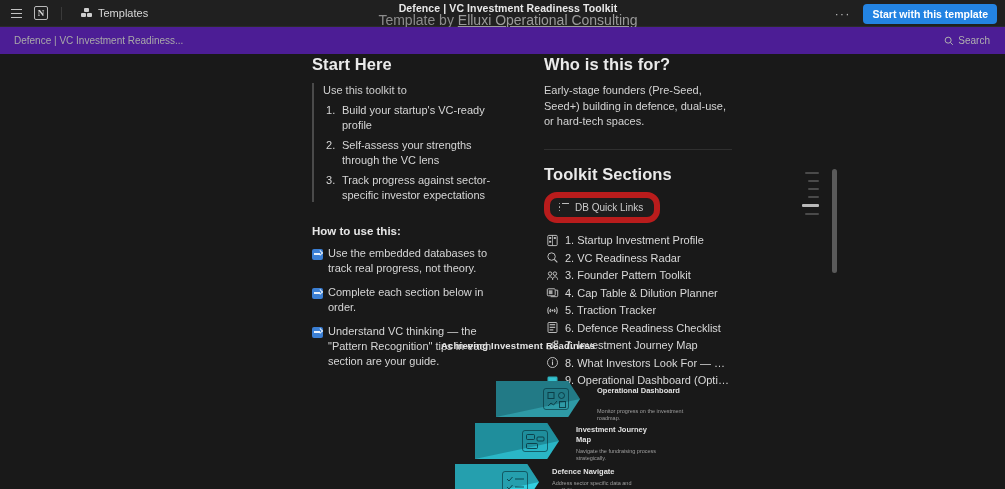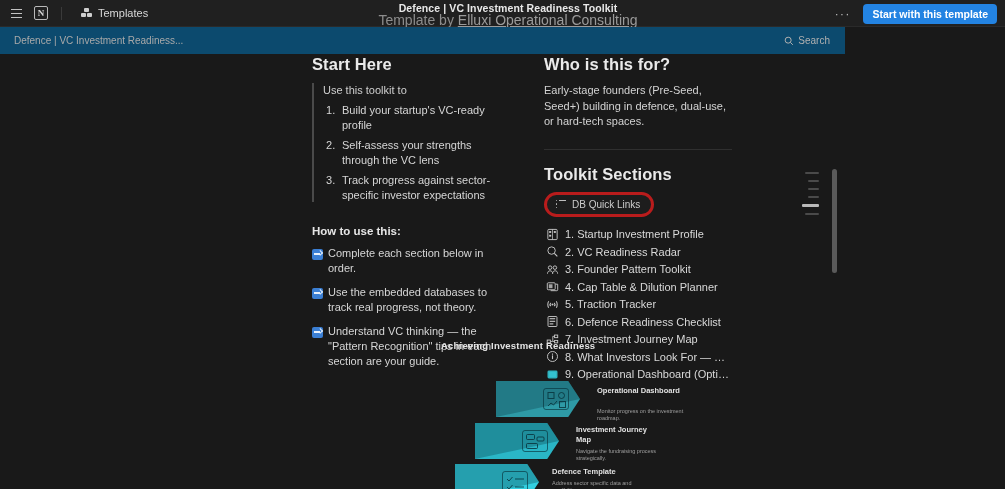--- a/index.html
+++ b/index.html
@@ -52,22 +52,22 @@
   .tb-right { position:absolute; right:8px; top:0; height:27px; display:flex; align-items:center; gap:9px; }
   .dots { color:#b5b5b5; font-size:13px; letter-spacing:1px; line-height:10px; cursor:pointer;
           padding:2px 4px; border-radius:3px;}
   .btn-primary {
     background:#2383e2; color:#fff; font-size:10.5px; font-weight:bold;
     padding:4px 9px; border-radius:4px; border:none; cursor:pointer; white-space:nowrap;
   }
 
   
   .crumbbar {
-    position:absolute; left:0; top:27px; width:845px; height:27px;
-    display:flex; align-items:center; padding:0 10px; background:#0c4a6e;
+    position:absolute; left:0; top:27px; width:1005px; height:27px;
+    display:flex; align-items:center; padding:0 10px; background:#4c1d95;
   }
   .crumb { font-size:10px; color:#a9a9a9; cursor:pointer; padding:2px 4px; border-radius:3px;}
   .searchbtn {
     position:absolute; right:10px; top:6px; display:flex; align-items:center; gap:4px;
     font-size:10px; color:#b0b0b0; cursor:pointer; padding:2px 5px; border-radius:4px;
   }
 
   
   .page { position:absolute; left:0; top:54px; width:839px; height:435px; overflow:hidden; }
 
@@ -108,21 +108,21 @@
   .arrow-emoji::before {
     content:""; position:absolute; left:5.6px; top:2.4px; width:3.4px; height:3.4px;
     border-top:1.6px solid #e9f1fb; border-right:1.6px solid #e9f1fb;
     transform:rotate(45deg);
   }
 
   .rule { height:1px; background:#2f2f2f; margin:19px 0 14px 0; }
 
   .pill {
     display:inline-flex; align-items:center; gap:6px;
-    border:3px solid #b91c1c; border-radius:13px;
+    border:6px solid #b91c1c; border-radius:13px;
     padding:4px 11px 4px 9px; font-size:10px; color:#cccccc; cursor:pointer;
     background:#1d1d1d; margin-bottom:9px;
   }
   .listicon { width:10px; height:8px; position:relative; display:inline-block; }
   .listicon i { position:absolute; left:3px; height:1px; width:7px; background:#bdbdbd; }
   .listicon i:nth-child(1){ top:0; } .listicon i:nth-child(2){ top:3.5px; } .listicon i:nth-child(3){ top:7px; }
   .listicon u { position:absolute; left:0; width:1.4px; height:1.4px; background:#bdbdbd; border-radius:50%;}
   .listicon u:nth-of-type(1){ top:-0.2px; } .listicon u:nth-of-type(2){ top:3.3px; } .listicon u:nth-of-type(3){ top:6.8px; }
 
   .toclist { display:flex; flex-direction:column; }
@@ -232,25 +232,25 @@
             <li>Build your startup's VC-ready profile</li>
             <li>Self-assess your strengths through the VC lens</li>
             <li>Track progress against sector-specific investor expectations</li>
           </ol>
         </div>
 
         <div class="howto">
           <h3 class="sub">How to use this:</h3>
           <div class="arrow-line">
             <span class="arrow-emoji"></span>
-            <span>Complete each section below in order.</span>
+            <span>Use the embedded databases to track real progress, not theory.</span>
           </div>
           <div class="arrow-line">
             <span class="arrow-emoji"></span>
-            <span>Use the embedded databases to track real progress, not theory.</span>
+            <span>Complete each section below in order.</span>
           </div>
           <div class="arrow-line">
             <span class="arrow-emoji"></span>
             <span>Understand VC thinking — the "Pattern Recognition" tips in each section are your guide.</span>
           </div>
         </div>
       </div>
 
       <div class="col">
         <h2 class="sec">Who is this for?</h2>
@@ -419,21 +419,21 @@
         <div class="shade"></div>
         <div class="glyph">
           <svg width="26" height="22" viewBox="0 0 26 22">
               <path d="M4 7l2 2 3.5-4" fill="none" stroke="rgba(6,48,56,.8)" stroke-width="1"></path>
               <line x1="12" y1="7" x2="21" y2="7" stroke="rgba(6,48,56,.8)" stroke-width="1"></line>
               <path d="M4 15l2 2 3.5-4" fill="none" stroke="rgba(6,48,56,.8)" stroke-width="1"></path>
               <line x1="12" y1="15" x2="21" y2="15" stroke="rgba(6,48,56,.8)" stroke-width="1"></line>
             </svg>
         </div>
       </div>
-      <div class="lbl-title" style="left:552px; top:127px;">Defence Template</div>
+      <div class="lbl-title" style="left:552px; top:127px;">Defence Navigate</div>
       <div class="lbl-desc" style="left:552px; top:140px;">Address sector specific data and credibility.</div>
 
     </div>
 
     <div class="toc-dots">
       <i style="width:14px;"></i>
       <i style="width:11px;"></i>
       <i style="width:11px;"></i>
       <i style="width:11px;"></i>
       <i class="active" style="width:17px;"></i>

